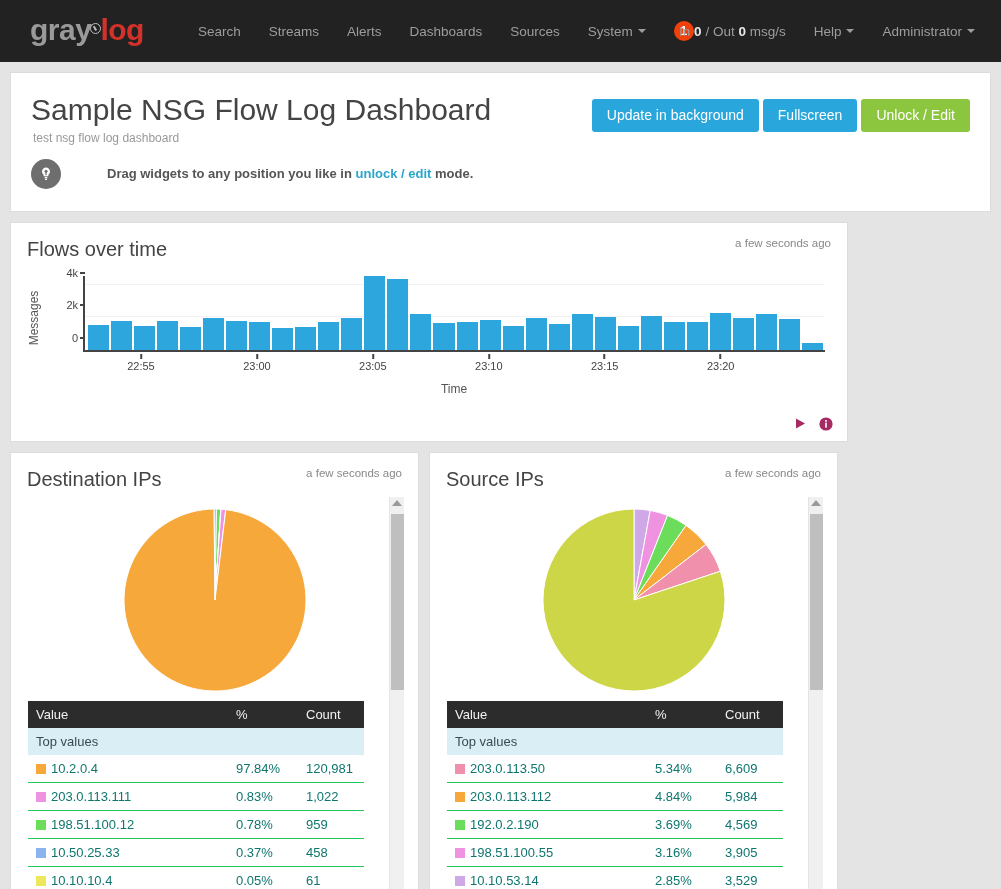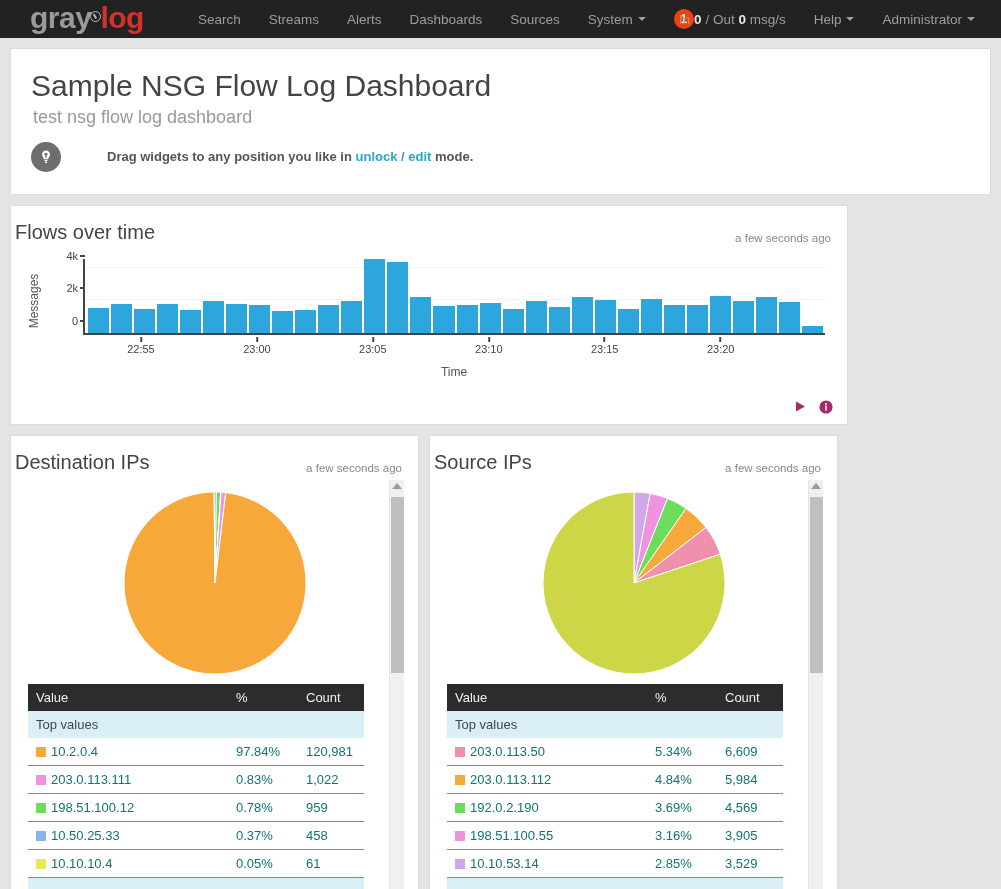--- a/index.html
+++ b/index.html
@@ -9,21 +9,21 @@
     width: 1001px; height: 889px;
     background: #e4e4e4;
     font-family: "Liberation Sans", sans-serif;
     font-size: 13px;
     color: #333;
     overflow: hidden;
   }
 
   
   .navbar {
-    height: 38px;
+    height: 62px;
     background: #222;
     display: flex;
     align-items: center;
     padding: 0 12px;
     position: relative;
   }
   .brand {
     font-size: 30px;
     font-weight: bold;
     letter-spacing: -0.5px;
@@ -112,21 +112,21 @@
   
   .header-card { padding: 18px 20px 22px 20px; position: relative; }
   .dash-title {
     font-size: 30px;
     font-weight: normal;
     color: #444;
     margin: 0 0 2px 0;
     line-height: 1.25;
   }
   .dash-sub {
-    font-size: 18px;
+    font-size: 12px;
     color: #999;
     margin: 0 0 14px 2px;
   }
   .hint-row { display: flex; align-items: center; gap: 32px; }
   .hint-bulb {
     width: 30px; height: 30px;
     border-radius: 50%;
     background: #6e6e6e;
     display: flex;
     align-items: center;
@@ -156,23 +156,23 @@
     border-radius: 3px;
     line-height: 1.1;
     white-space: nowrap;
   }
   .btn-info { background: #29a7dd; }
   .btn-success { background: #8cc63e; }
 
   
   .widget { position: relative; }
   .widget-head {
-    padding: 14px 16px 0 4px;
-    display: flex;
-    align-items: flex-end;
+    padding: 14px 16px 0 16px;
+    display: flex;
+    align-items: flex-start;
     justify-content: space-between;
   }
   .widget-title {
     font-size: 20px;
     font-weight: normal;
     color: #444;
     margin: 0;
     line-height: 1.2;
   }
   .widget-time {
@@ -411,20 +411,25 @@
           <rect x="7" y="12.5" width="2" height="1.6" rx="0.6" fill="#ffffff"></rect>
           <circle cx="8" cy="5.2" r="1.5" fill="#6e6e6e"></circle>
           <rect x="7.4" y="5.2" width="1.2" height="4" fill="#6e6e6e"></rect>
         </svg>
       </div>
       <div class="hint-text">
         <span>Drag widgets to any position you like in</span>
         <a href="#">unlock / edit</a>
         <span>mode.</span>
       </div>
+    </div>
+    <div class="btn-group">
+      <button class="btn btn-info">Update in background</button>
+      <button class="btn btn-info">Fullscreen</button>
+      <button class="btn btn-success">Unlock / Edit</button>
     </div>
   </div>
 
   <div class="card widget" style="width:838px;">
     <div class="widget-head">
       <h2 class="widget-title">Flows over time</h2>
       <div class="widget-time">a few seconds ago</div>
     </div>
 
     <div class="chart-area">

